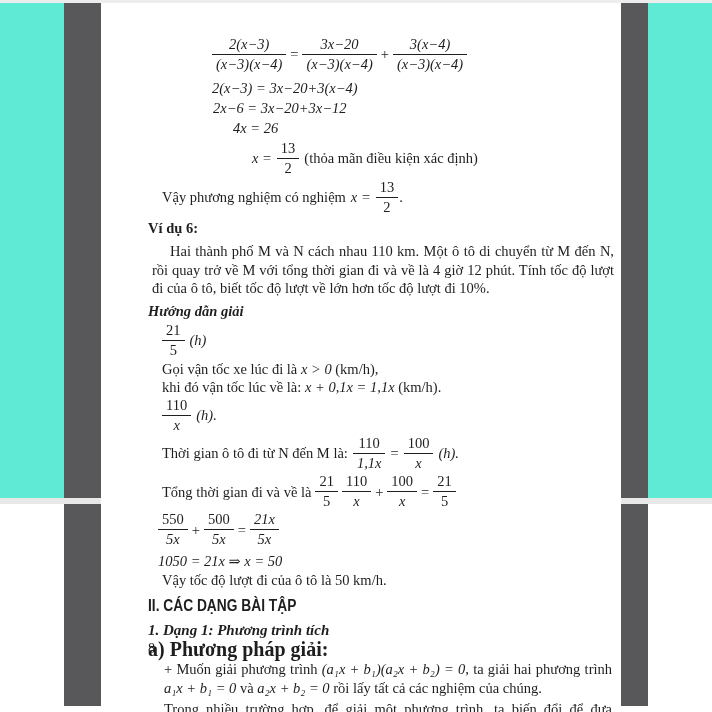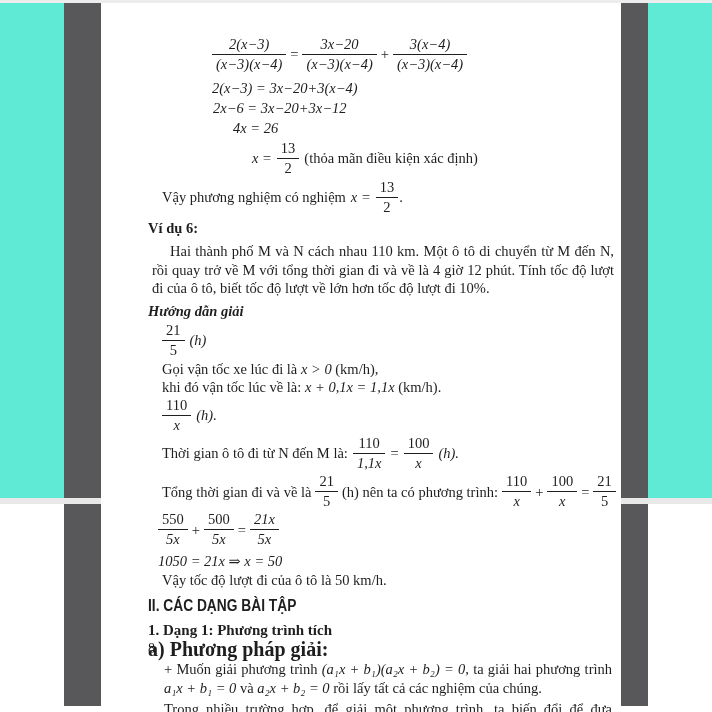--- a/index.html
+++ b/index.html
@@ -32,21 +32,21 @@
   .tacorow{margin:1px 0 1px 14px;height:37px;}
   .plainline{margin-left:14px;line-height:18px;}
   .tgrow{margin:1px 0 1px 14px;height:37px;}
   .tongrow{margin:1px 0 0 14px;height:38px;column-gap:4px;}
   .eqfracrow{margin-left:10px;height:38px;column-gap:4px;}
   .eqfinal{margin:2px 0 0 10px;line-height:20px;}
   .ketluan{margin-left:14px;line-height:19px;}
   .h2sans{font-family:"Liberation Sans","DejaVu Sans",sans-serif;font-weight:bold;font-size:16px;
           line-height:21px;margin-top:5px;transform:scaleX(0.86);transform-origin:left center;
           white-space:nowrap;letter-spacing:0;}
-  .dang1{font-weight:bold;font-size:15px;line-height:20px;margin-top:4px;}
+  .dang1{font-weight:bold;font-size:15px;line-height:20px;margin-top:4px;font-style:italic;}
   .method{font-weight:bold;font-size:20px;line-height:19px;}
   .mpara{text-align:justify;line-height:19.5px;margin:1px 6px 0 16px;}
   .hug{margin-left:-4px;}
   .pagenum{position:absolute;left:47px;top:638px;font-size:14px;}
 </style>
 </head>
 <body>
 
 <div class="canvas">
   <div class="edge-top"></div>
@@ -141,21 +141,20 @@
           </span>
         <span class="mi">(h).</span>
       </div>
 
       <div class="mrow tongrow">
         <span>Tổng thời gian đi và về là</span>
         <span class="frac">
             <span class="n">21</span>
             <span class="d">5</span>
           </span>
-        <span>(h) nên ta có phương trình:</span>
         <span class="frac">
             <span class="n">110</span>
             <span class="d mi">x</span>
           </span>
         <span>+</span>
         <span class="frac">
             <span class="n">100</span>
             <span class="d mi">x</span>
           </span>
         <span>=</span>

